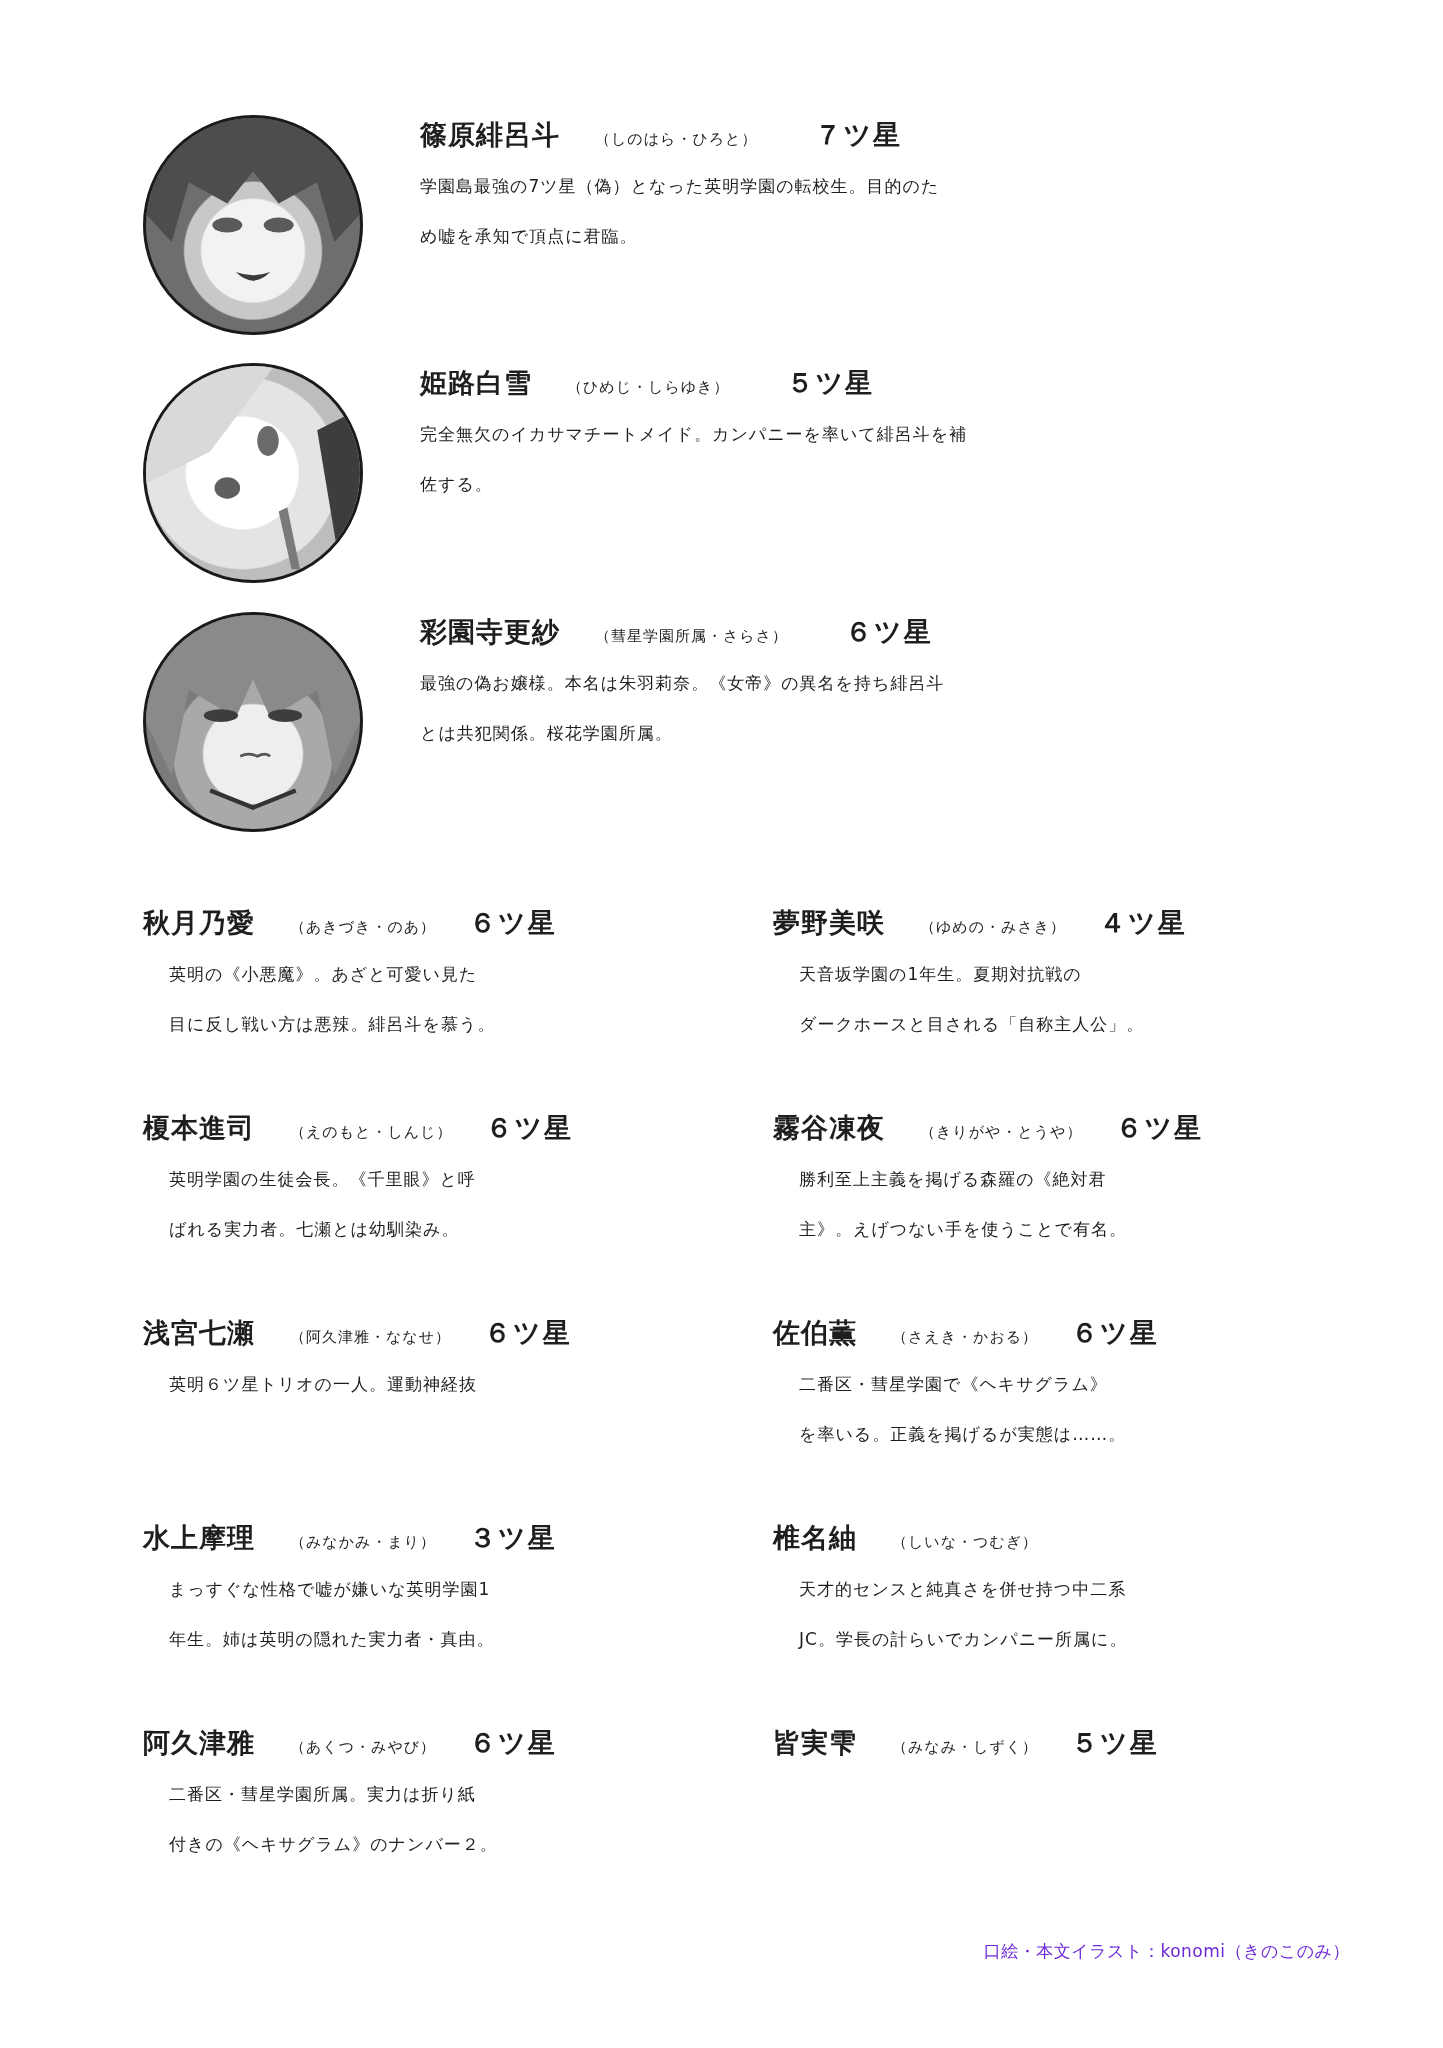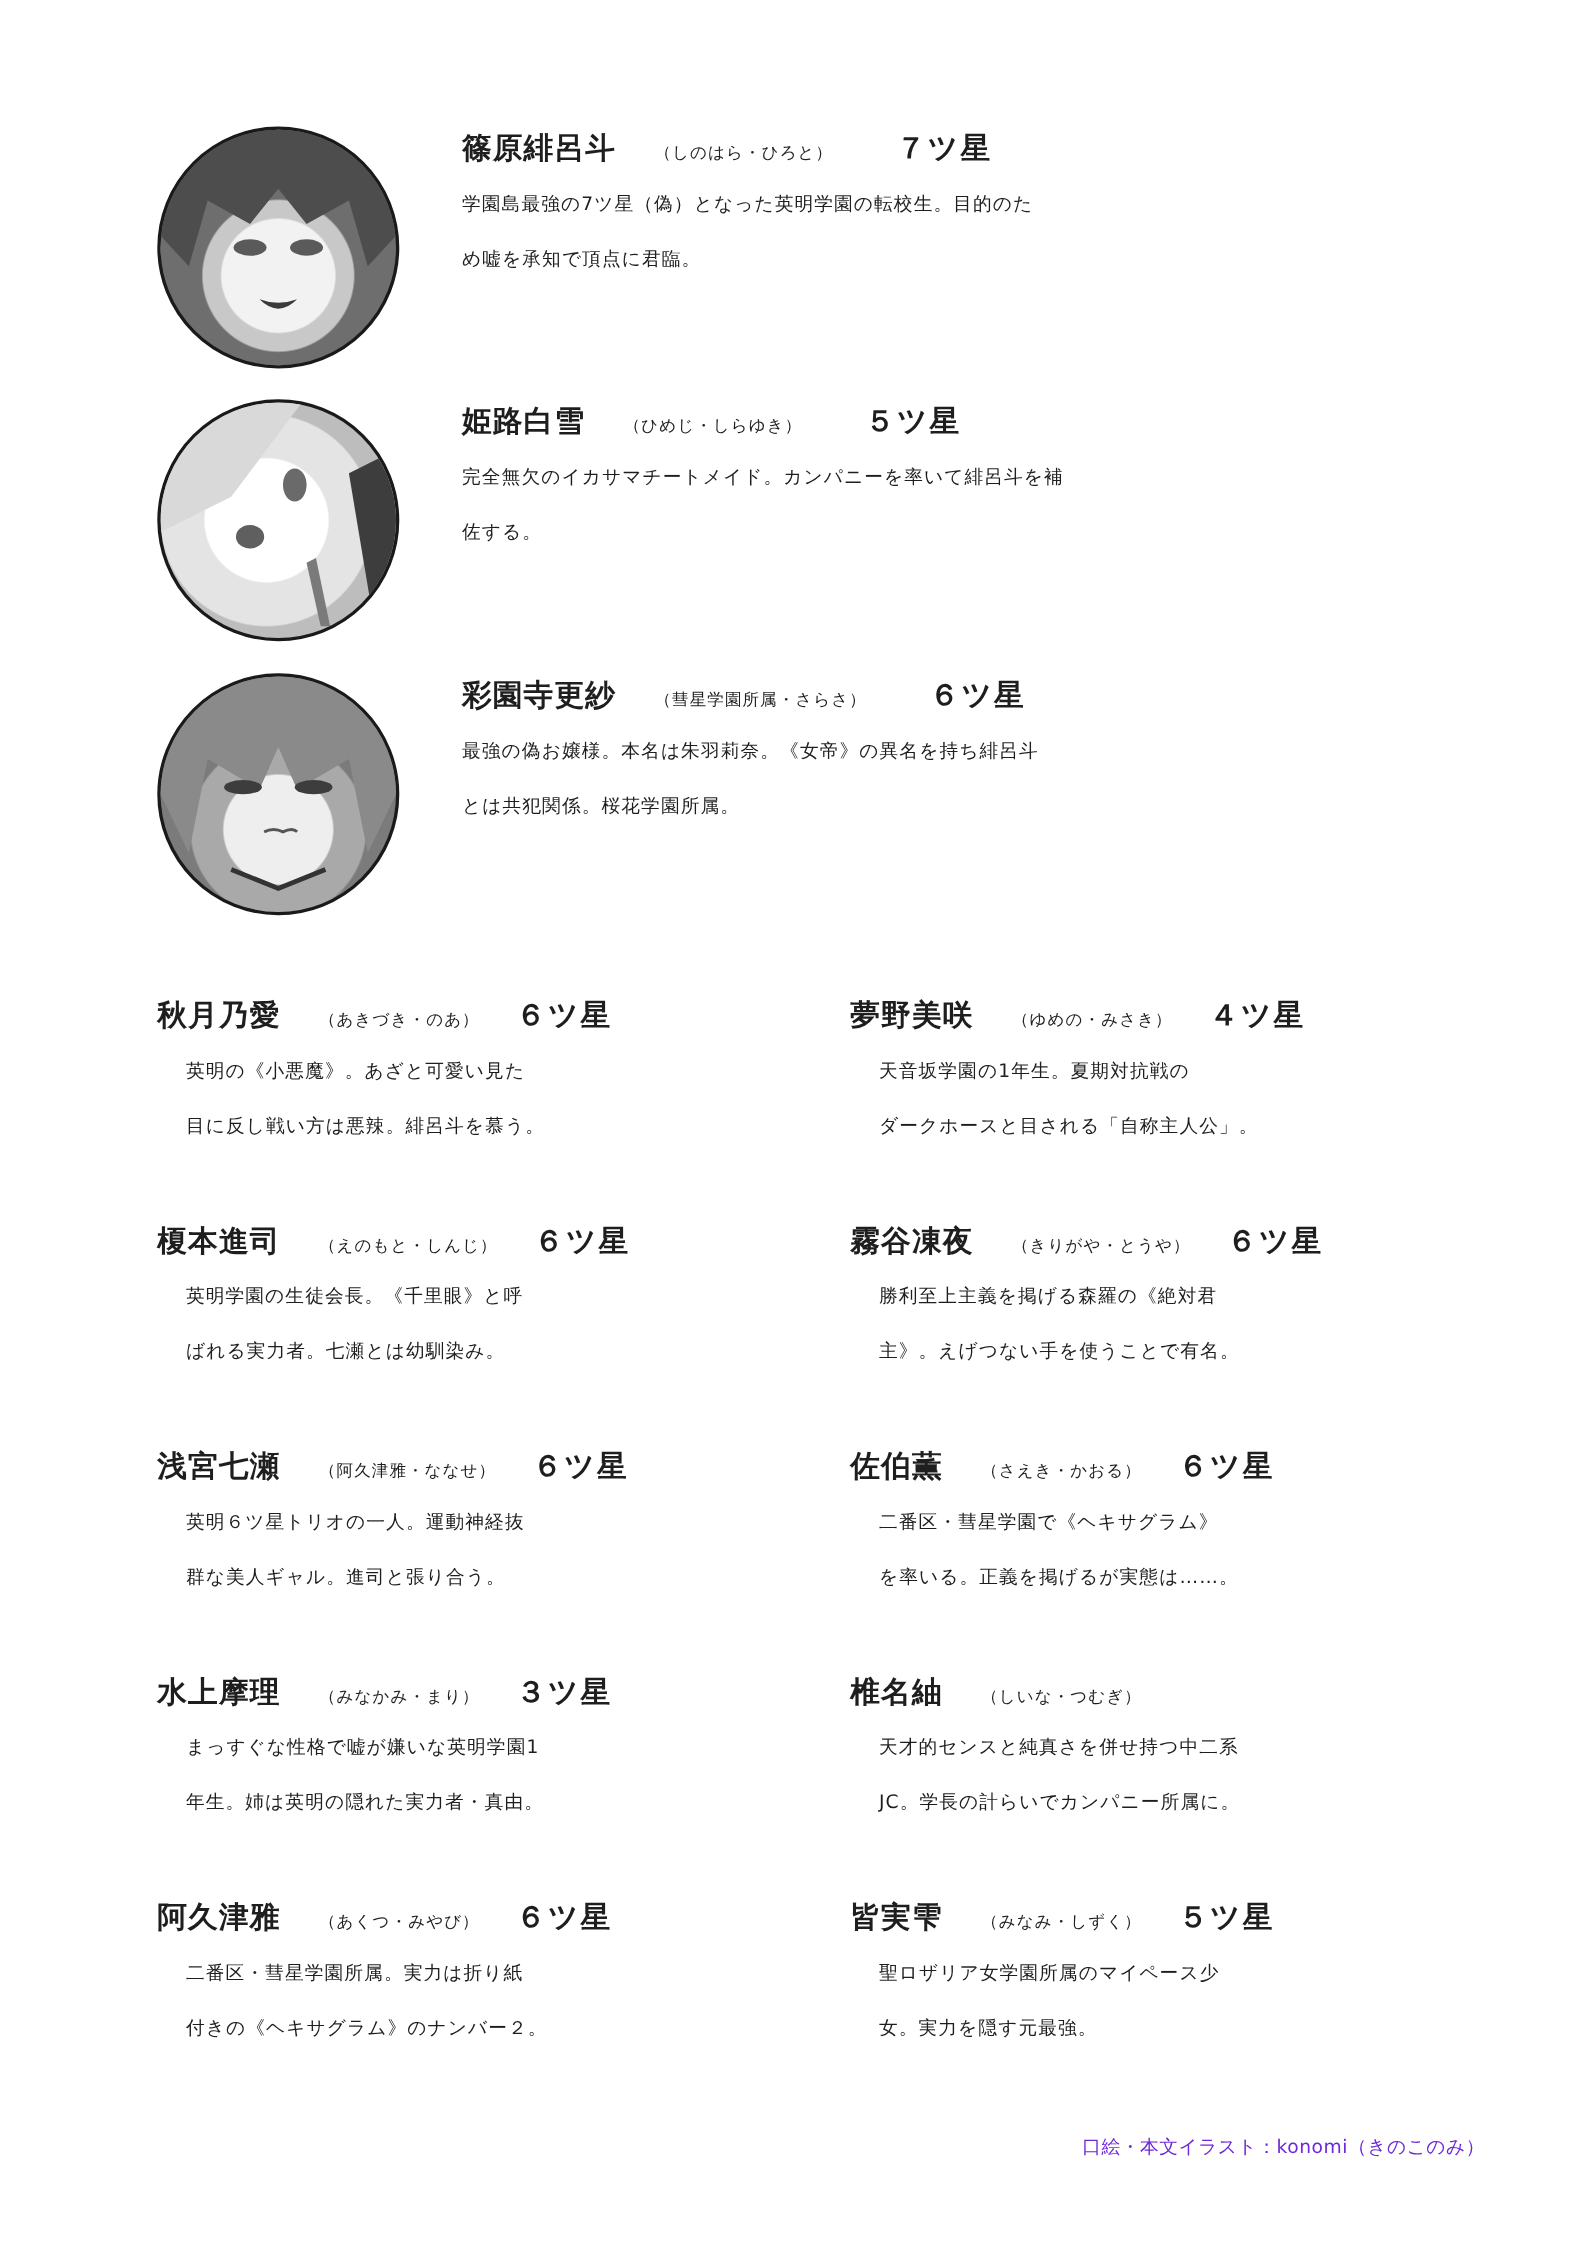--- a/index.html
+++ b/index.html
@@ -160,21 +160,20 @@
   </div>
 
   <div class="cell" style="left:0; top:410px">
     <div class="name-line">
       <span class="name">浅宮七瀬</span>
       <span class="reading">（阿久津雅・ななせ）</span>
       <span class="rank">６ツ星</span>
     </div>
     <div class="desc">
       <div>英明６ツ星トリオの一人。運動神経抜</div>
-      <div>群な美人ギャル。進司と張り合う。</div>
     </div>
   </div>
 
   <div class="cell" style="left:630px; top:410px">
     <div class="name-line">
       <span class="name">佐伯薫</span>
       <span class="reading">（さえき・かおる）</span>
       <span class="rank">６ツ星</span>
     </div>
     <div class="desc">
@@ -218,20 +217,16 @@
       <div>付きの《ヘキサグラム》のナンバー２。</div>
     </div>
   </div>
 
   <div class="cell" style="left:630px; top:820px">
     <div class="name-line">
       <span class="name">皆実雫</span>
       <span class="reading">（みなみ・しずく）</span>
       <span class="rank">５ツ星</span>
     </div>
-    <div class="desc">
-      <div>聖ロザリア女学園所属のマイペース少</div>
-      <div>女。実力を隠す元最強。</div>
-    </div>
   </div>
 </section>
 
 <div class="credit">口絵・本文イラスト：konomi（きのこのみ）</div>
 
 </body></html>

